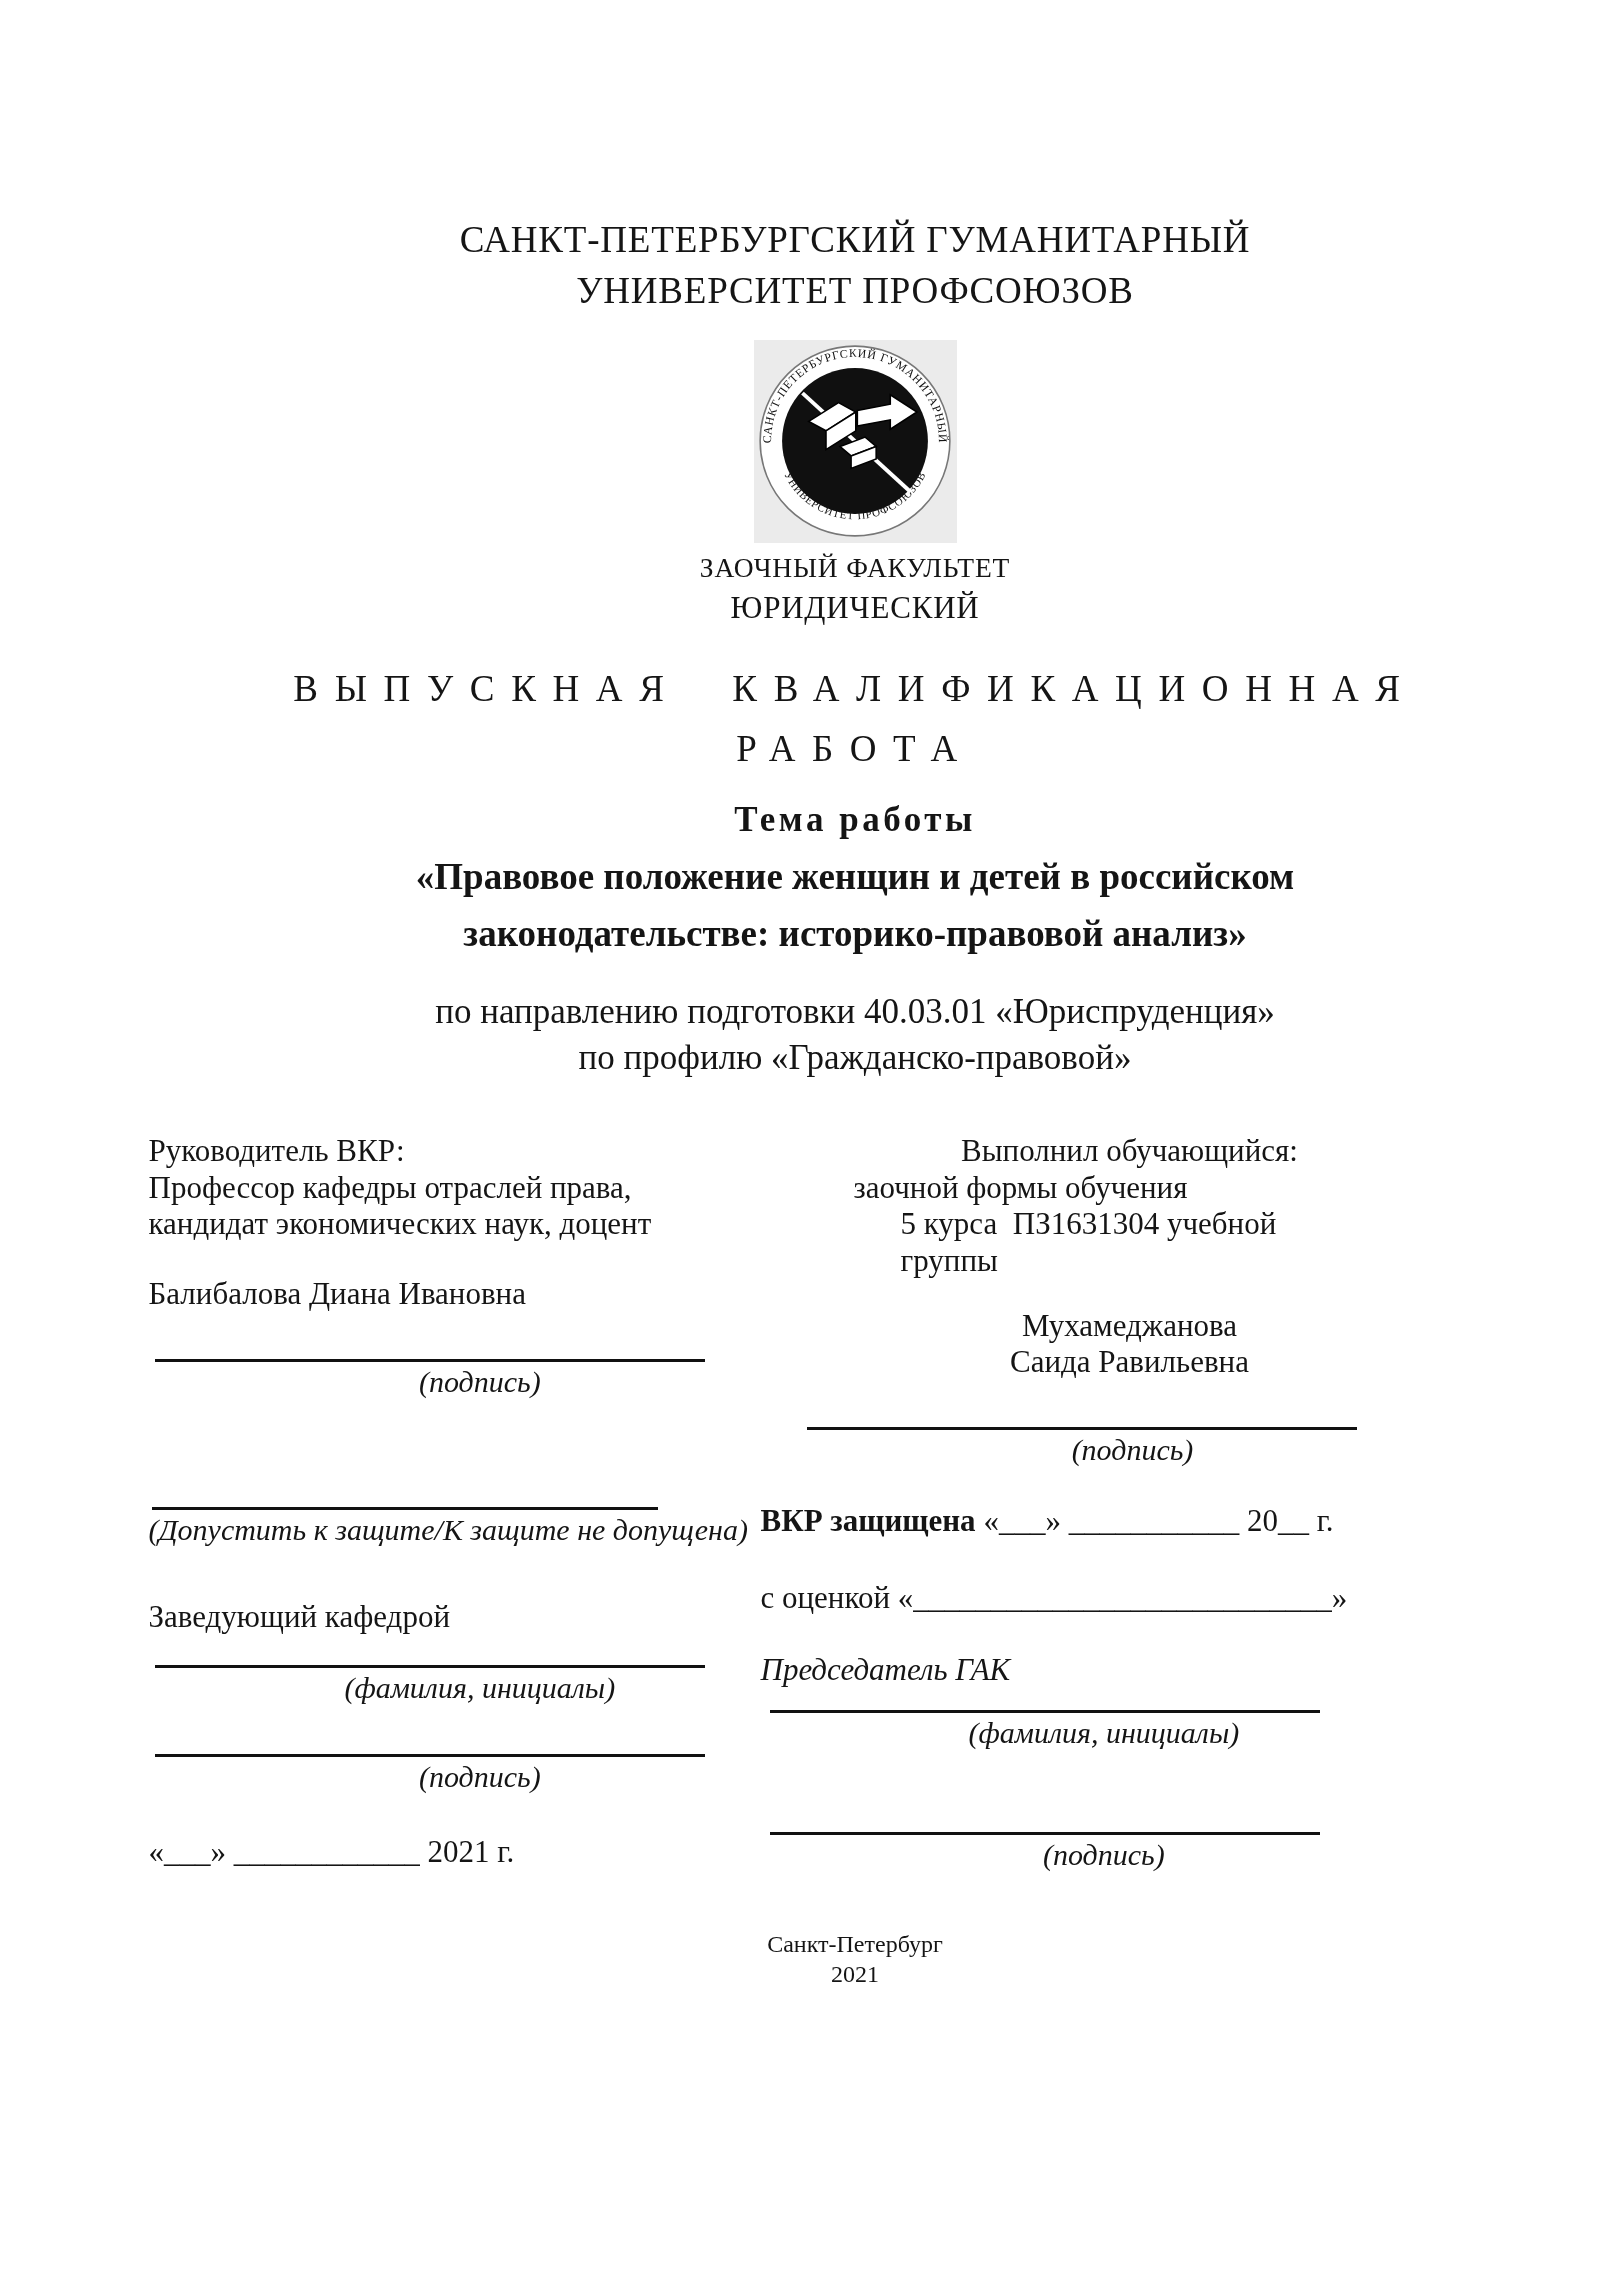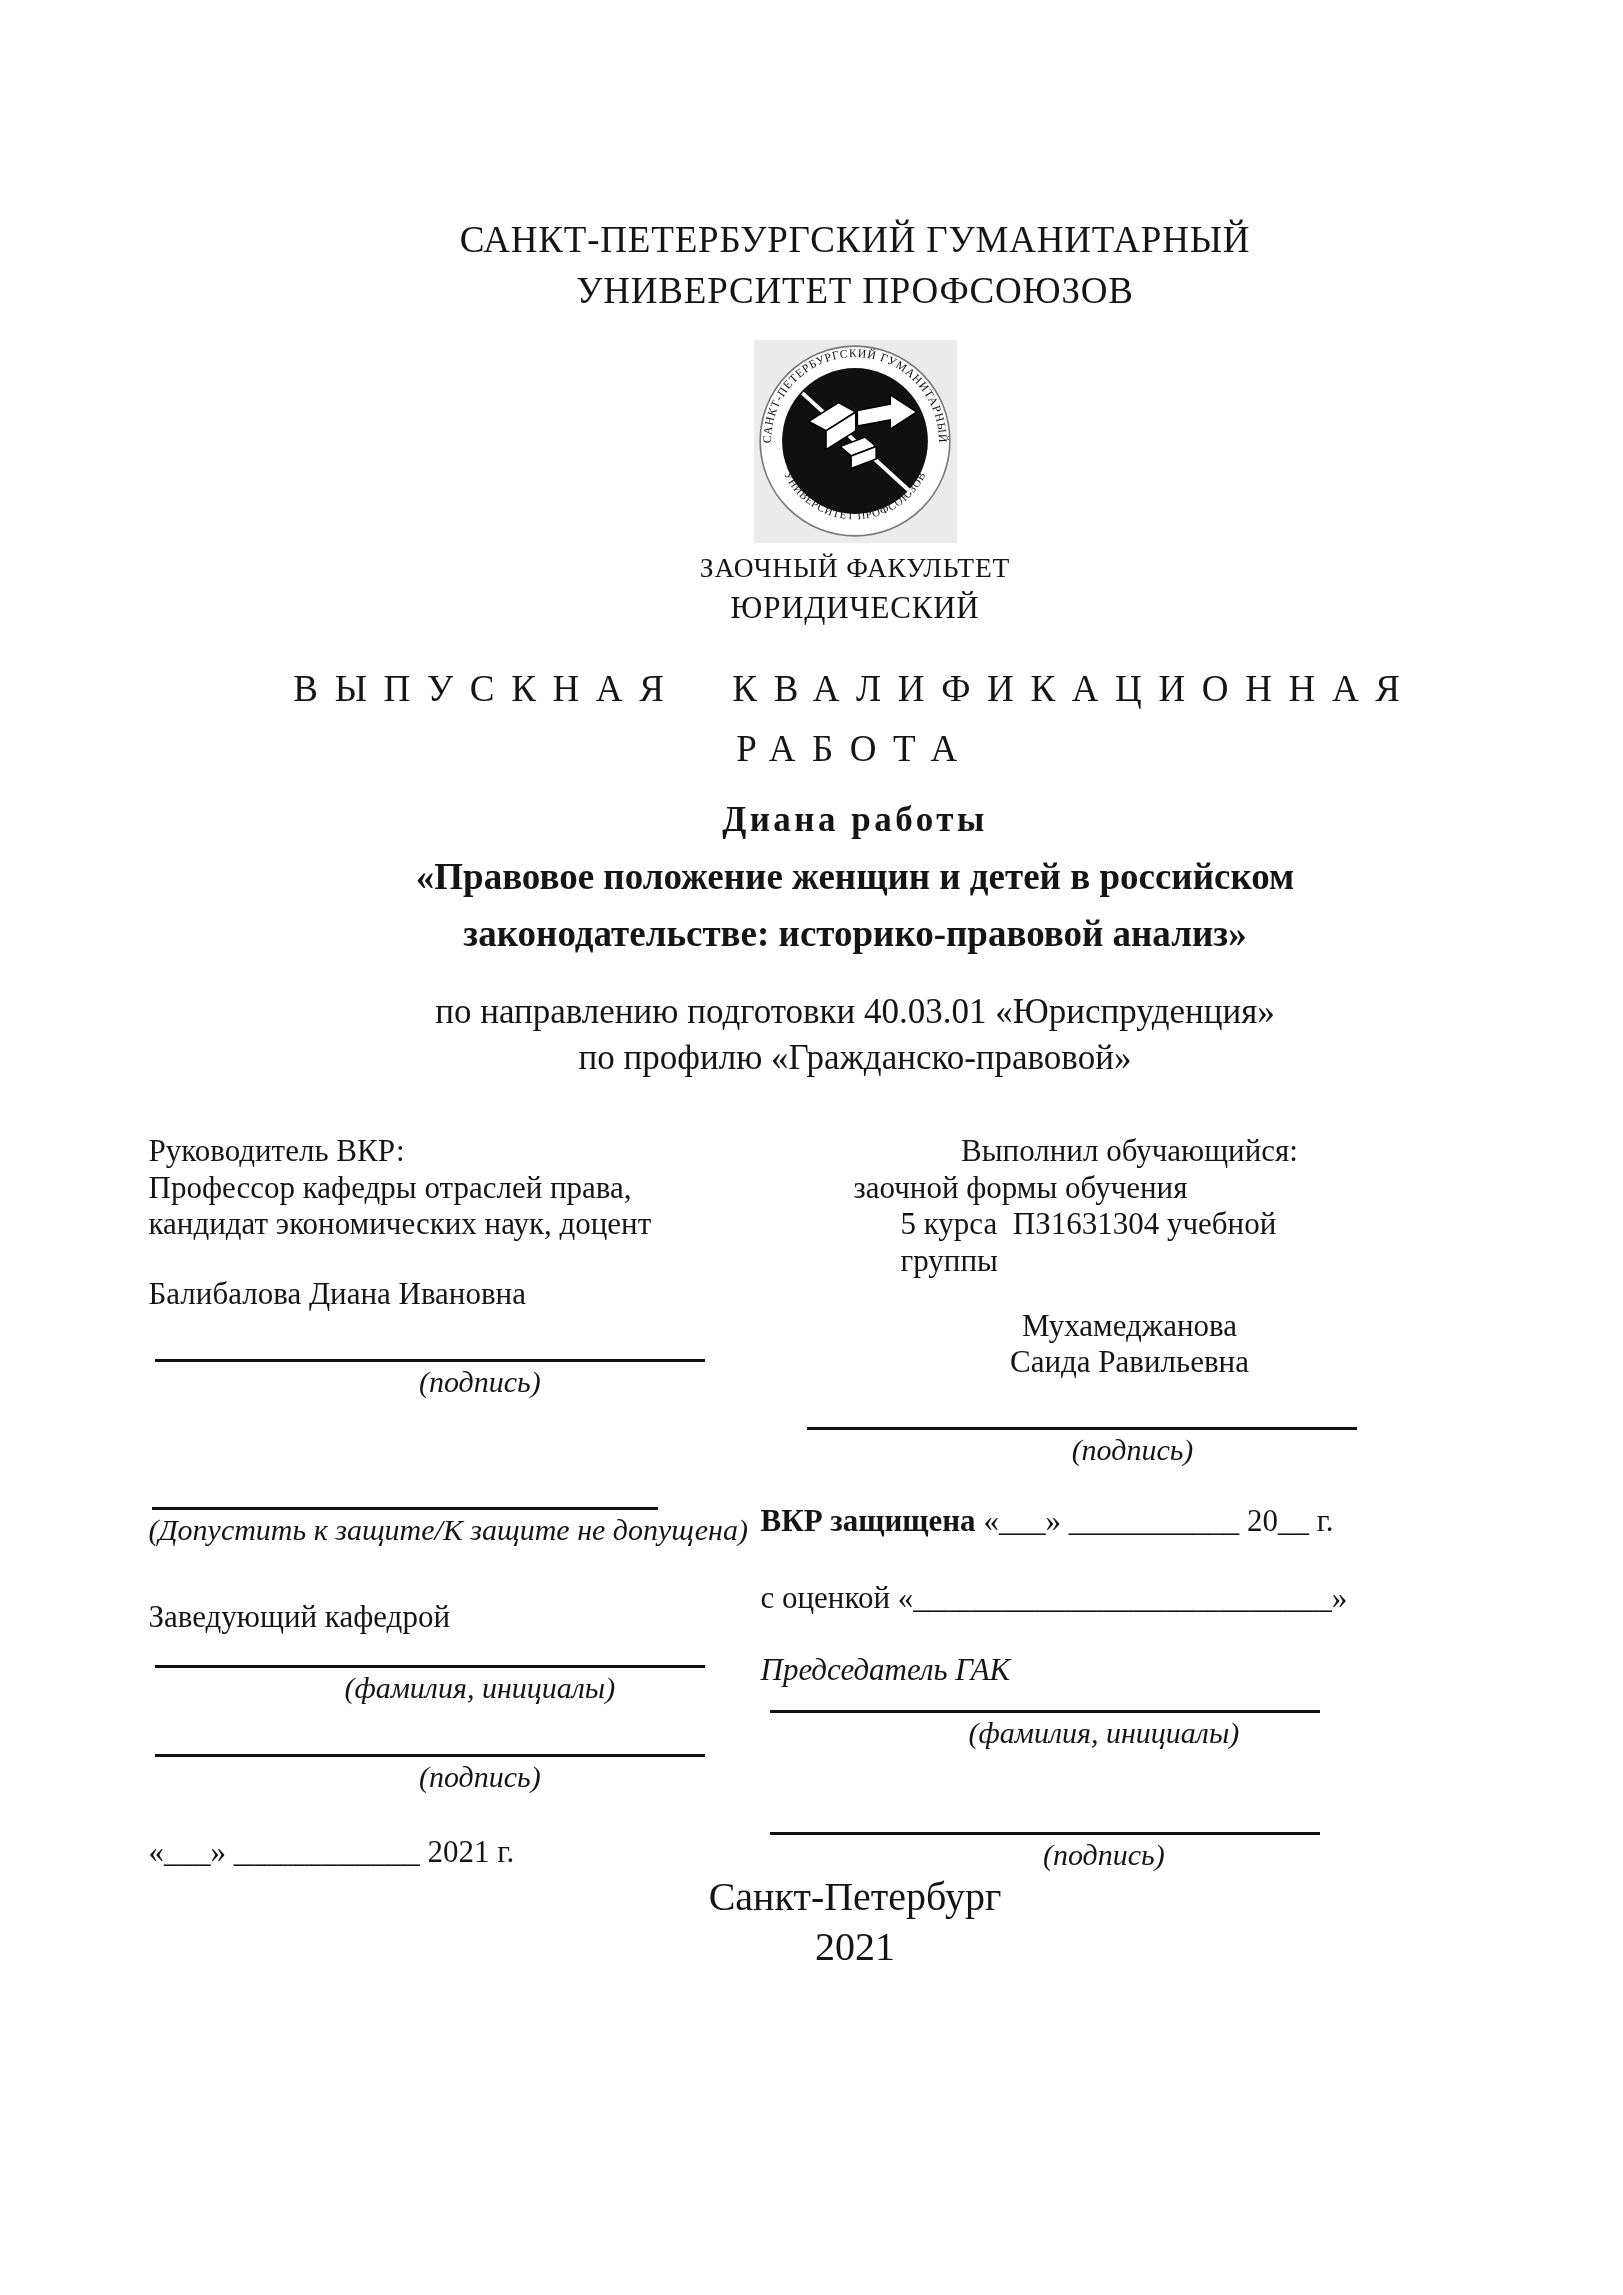--- a/index.html
+++ b/index.html
@@ -50,21 +50,21 @@
   .l-cap  { width: 550px; margin-left: 6.3px; padding-left: 100px; }
   .l-line-short { width: 506px; margin-left: 3.1px; }
   
   .r-center { text-align: center; padding-left: 118px; }
   .r-indent1 { padding-left: 93px; }
   .r-indent2 { padding-left: 140px; }
   .r-line1 { width: 550px; margin-left: 46px; }
   .r-cap1  { width: 550px; margin-left: 46px; padding-left: 102px; }
   .r-line2 { width: 550px; margin-left: 9.4px; }
   .r-cap2  { width: 550px; margin-left: 9.4px; padding-left: 118px; }
-  .footer { font-size: 40px; line-height: 1.25; }
+  .footer { margin-top: 57px; font-size: 24px; line-height: 1.25; }
   .bold { font-weight: bold; }
 </style>
 </head>
 <body>
 
 <div class="content">
 
   <div class="center uni-header">
     <div class="t">САНКТ-ПЕТЕРБУРГСКИЙ ГУМАНИТАРНЫЙ</div>
     <div class="t">УНИВЕРСИТЕТ ПРОФСОЮЗОВ</div>
@@ -95,21 +95,21 @@
 
   <div class="center faculty-form t">ЗАОЧНЫЙ ФАКУЛЬТЕТ</div>
   <div class="center faculty t">ЮРИДИЧЕСКИЙ</div>
 
 
   <div class="center work-type">
     <div class="t">ВЫПУСКНАЯ КВАЛИФИКАЦИОННАЯ</div>
     <div class="t">РАБОТА</div>
   </div>
 
-  <div class="center theme-label t">Диана работы</div>
+  <div class="center theme-label t">Тема работы</div>
 
   <div class="center theme-title">
     <div class="t">«Правовое положение женщин и детей в российском</div>
     <div class="t">законодательстве: историко-правовой анализ»</div>
   </div>
 
   <div class="center direction">
     <div class="t">по направлению подготовки 40.03.01 «Юриспруденция»</div>
     <div class="t">по профилю «Гражданско-правовой»</div>
   </div>

